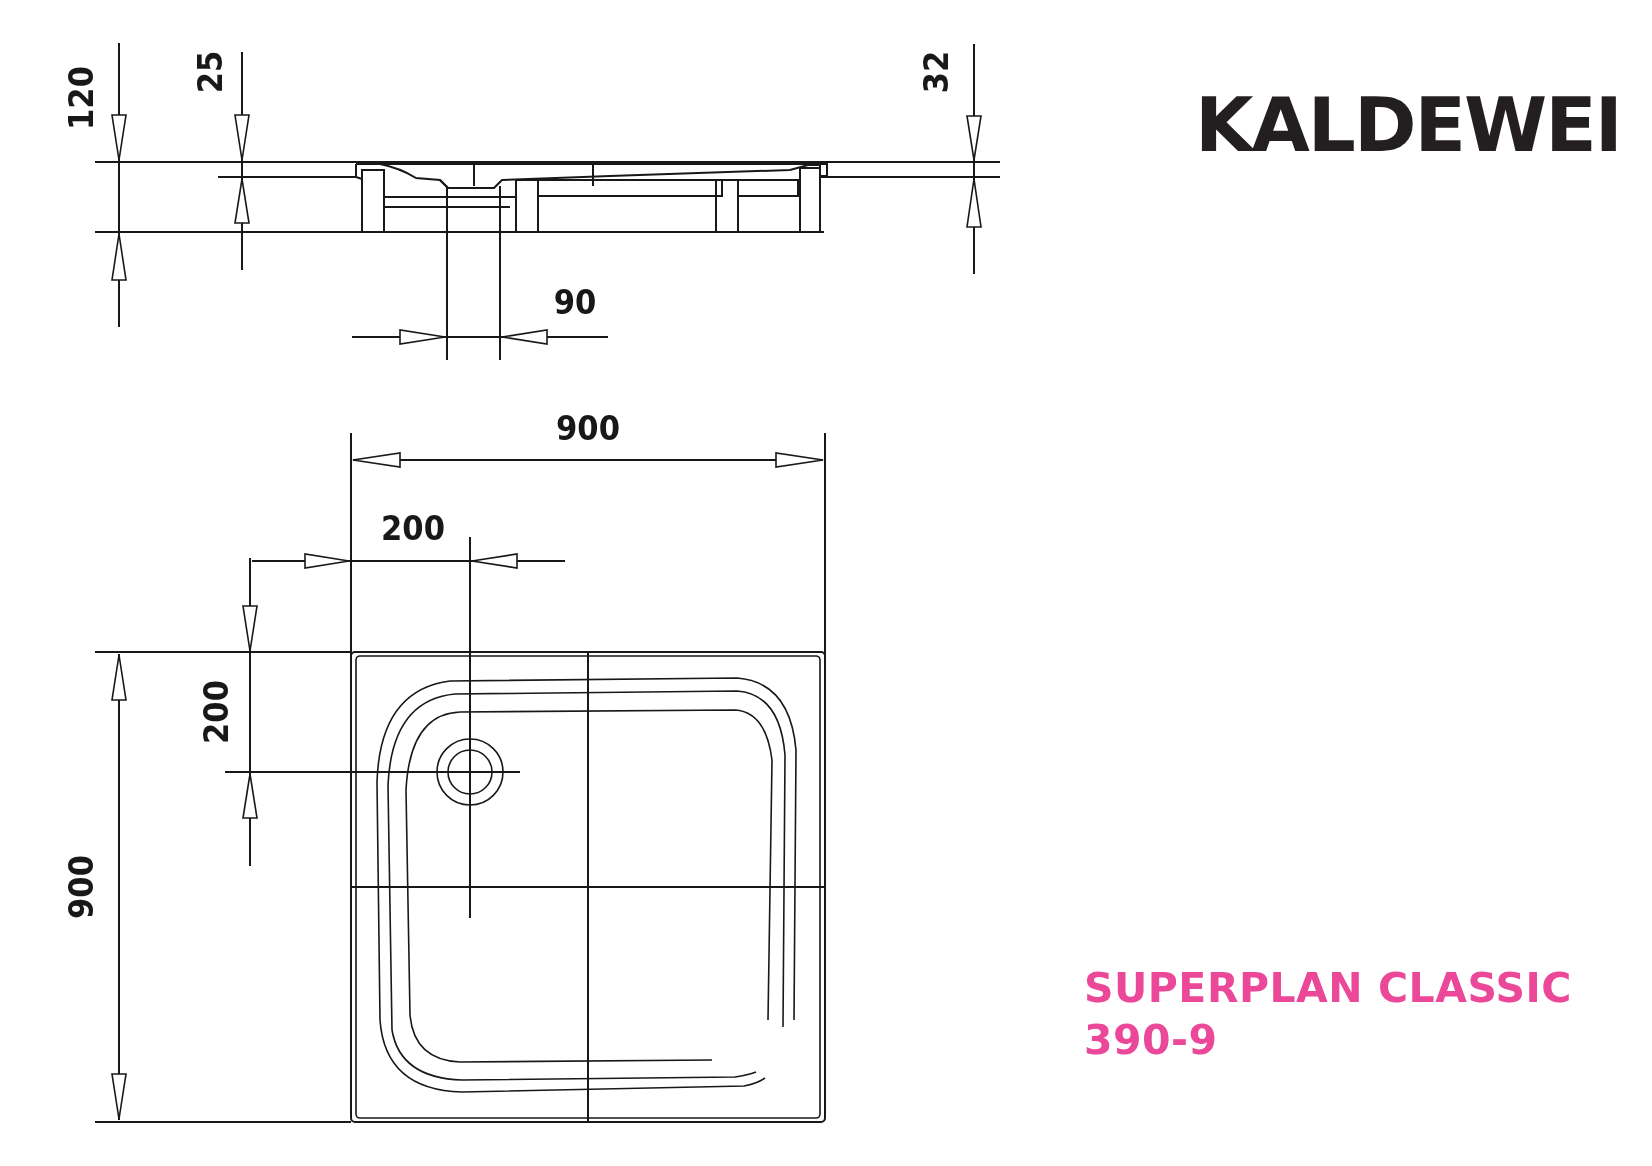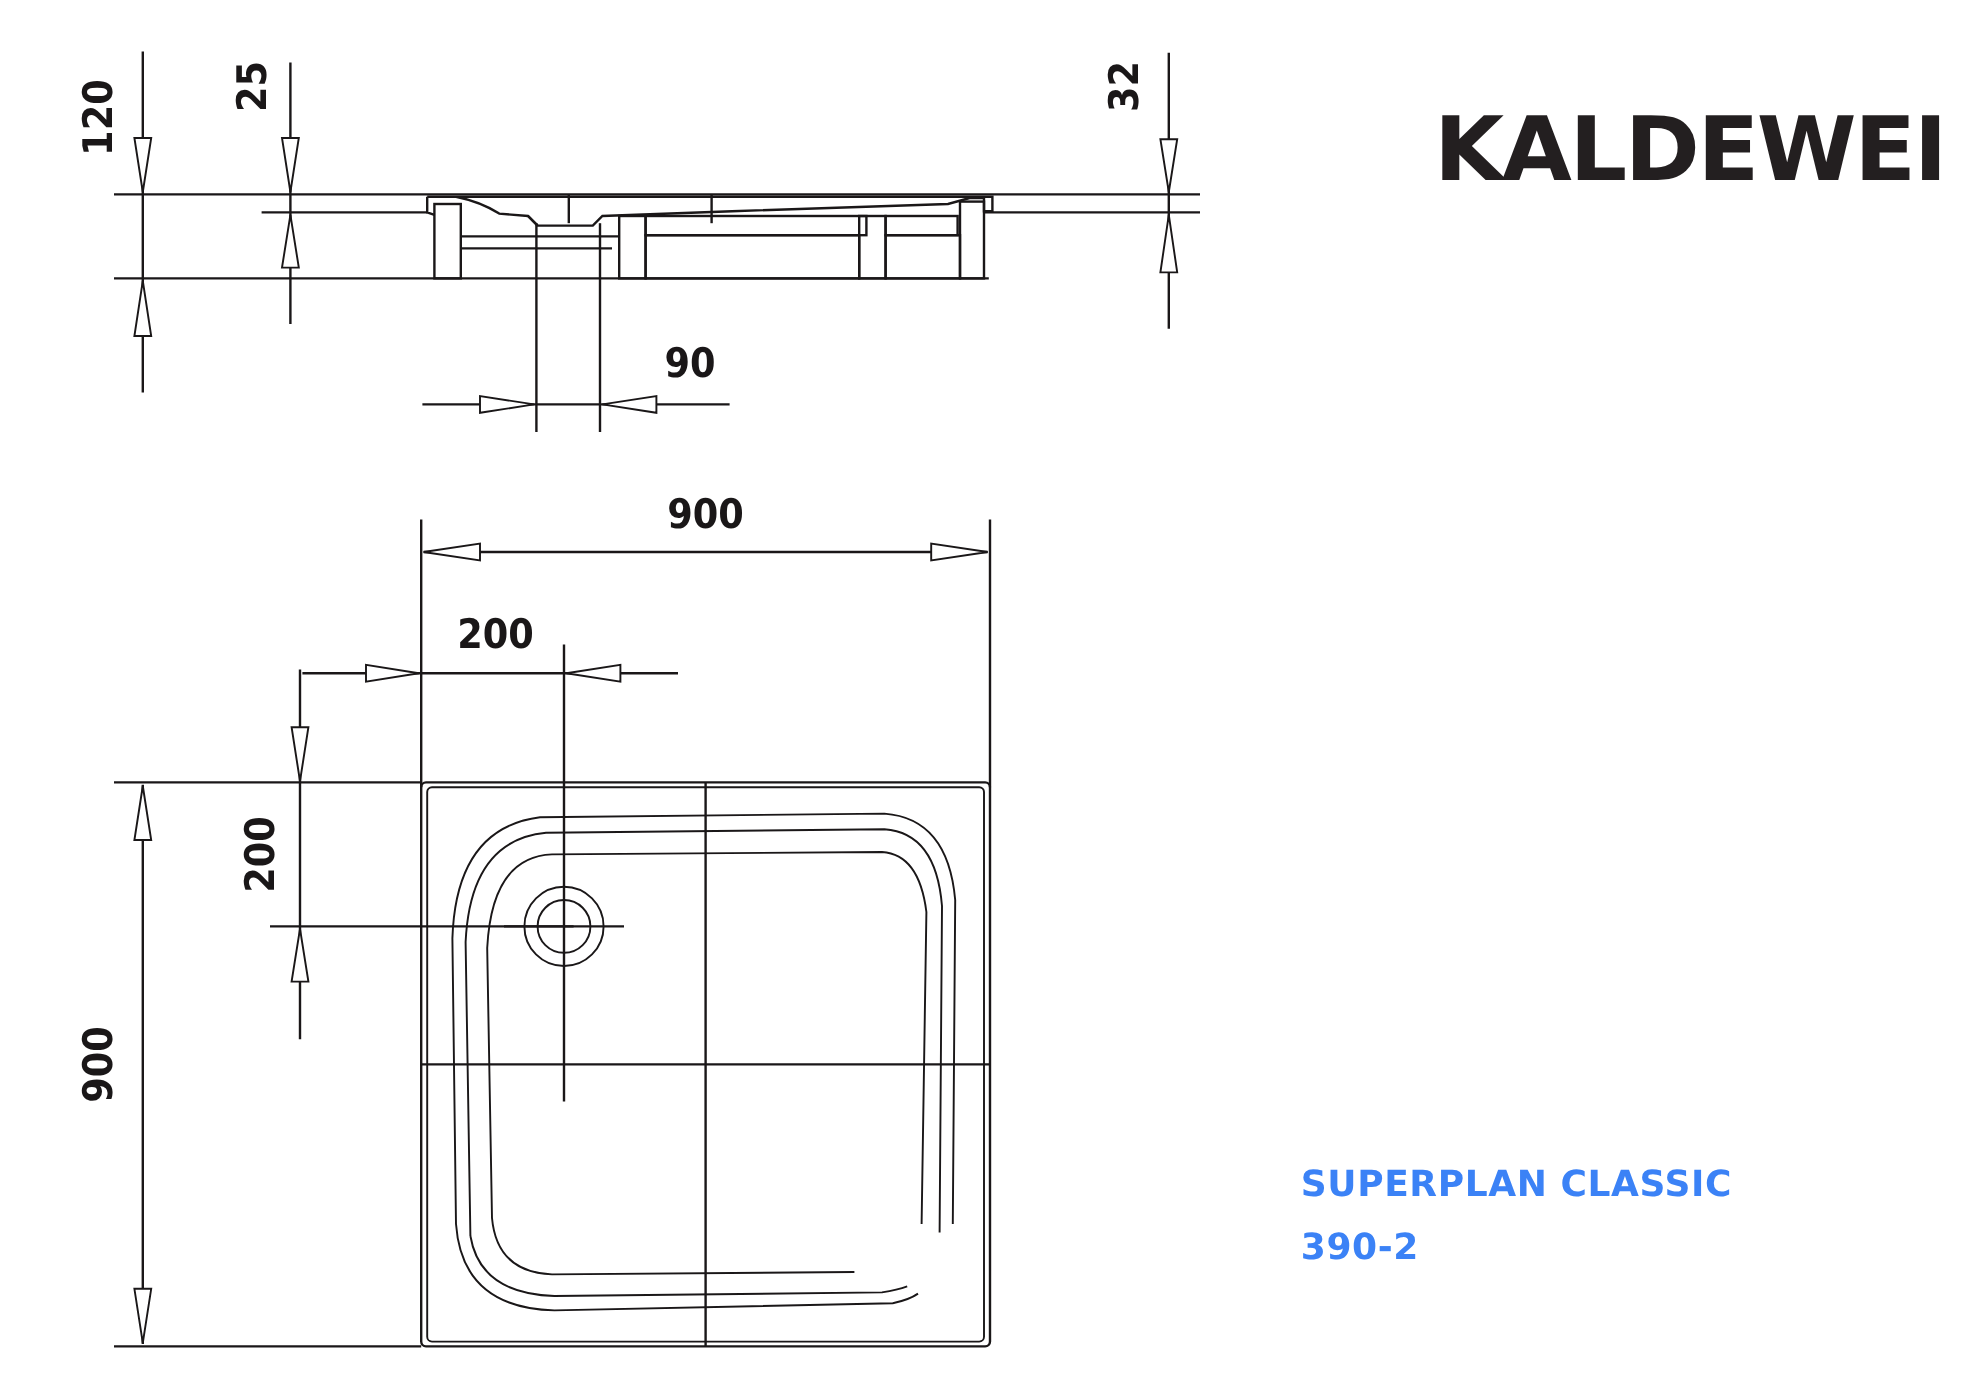--- a/index.html
+++ b/index.html
@@ -3,21 +3,21 @@
 <meta charset="utf-8">
 <style>
   html, body { margin: 0; padding: 0; background: #ffffff; }
   body { width: 1652px; height: 1166px; position: relative; overflow: hidden; font-family: "DejaVu Sans", sans-serif; }
   svg { position: absolute; left: 0; top: 0; }
   .ln { stroke: #1a1718; stroke-width: 2; fill: none; }
   .thin { stroke: #1a1718; stroke-width: 1.6; fill: none; }
   .arr { stroke: #1a1718; stroke-width: 1.6; fill: #ffffff; }
   .dimtxt { font-family: "DejaVu Sans Condensed", "DejaVu Sans", sans-serif; font-weight: bold; fill: #1a1718; font-size: 34px; }
   .brand { position: absolute; left: 1195px; top: 82px; font-family: "DejaVu Sans", sans-serif; font-weight: bold; font-size: 74px; letter-spacing: -2px; color: #231f20; transform: scaleX(1.02); transform-origin: left top; }
-  .title { position: absolute; left: 1084px; top: 962px; font-family: "DejaVu Sans", sans-serif; font-weight: bold; font-size: 30px; line-height: 52px; color: #3b82f6; letter-spacing: 0.5px; }
+  .title { position: absolute; left: 1084px; top: 962px; font-family: "DejaVu Sans", sans-serif; font-weight: bold; font-size: 41px; line-height: 52px; color: #ec4899; letter-spacing: 0.5px; }
 </style>
 </head>
 <body>
 
 <svg width="1652" height="1166" viewBox="0 0 1652 1166">
   <defs>
     <pattern id="hatch" patternUnits="userSpaceOnUse" width="10" height="10" patternTransform="rotate(45)">
       <line x1="0" y1="0" x2="0" y2="10" stroke="#1a1718" stroke-width="1.6"></line>
     </pattern>
   </defs>
@@ -117,14 +117,14 @@
     <text class="dimtxt" x="413" y="540" text-anchor="middle">200</text>
     <text class="dimtxt" transform="translate(228,712) rotate(-90)" text-anchor="middle">200</text>
     <text class="dimtxt" transform="translate(93,887) rotate(-90)" text-anchor="middle">900</text>
   </g>
 </svg>
 
 <div class="brand">KALDEWEI</div>
 
 <div class="title">
   <div>SUPERPLAN CLASSIC</div>
-  <div>390-2</div>
+  <div>390-9</div>
 </div>
 
 </body></html>

